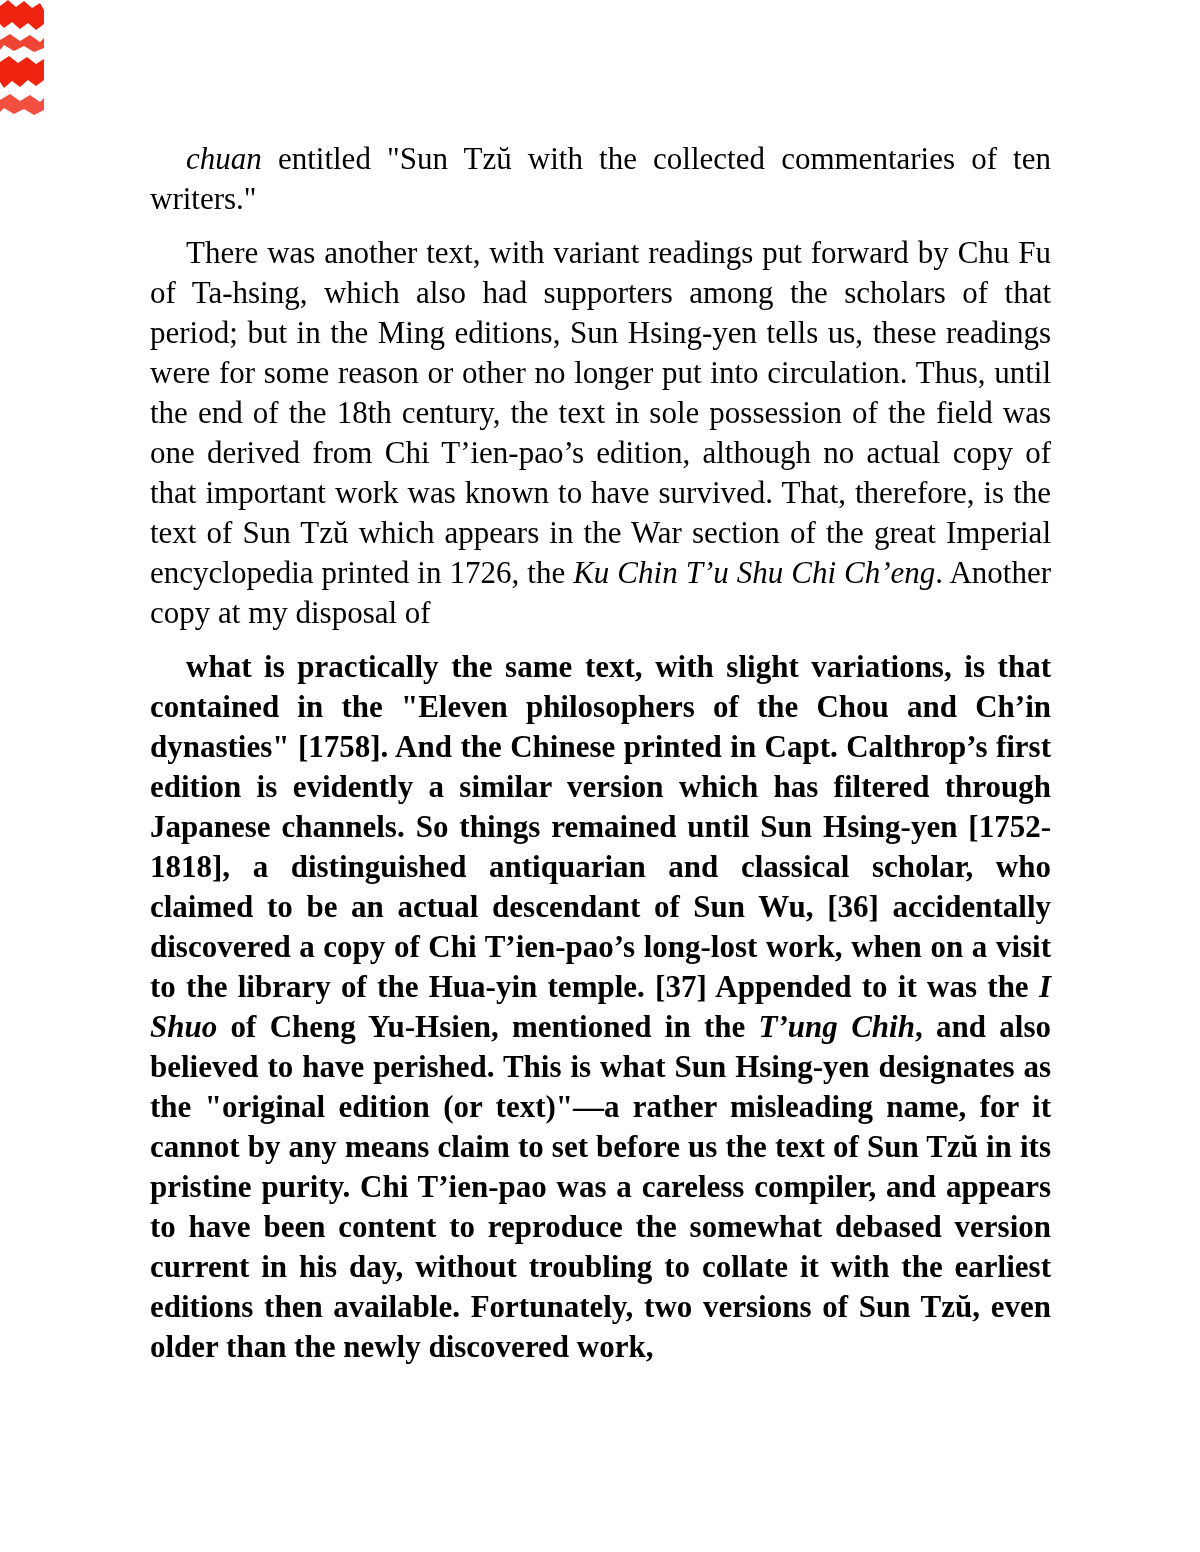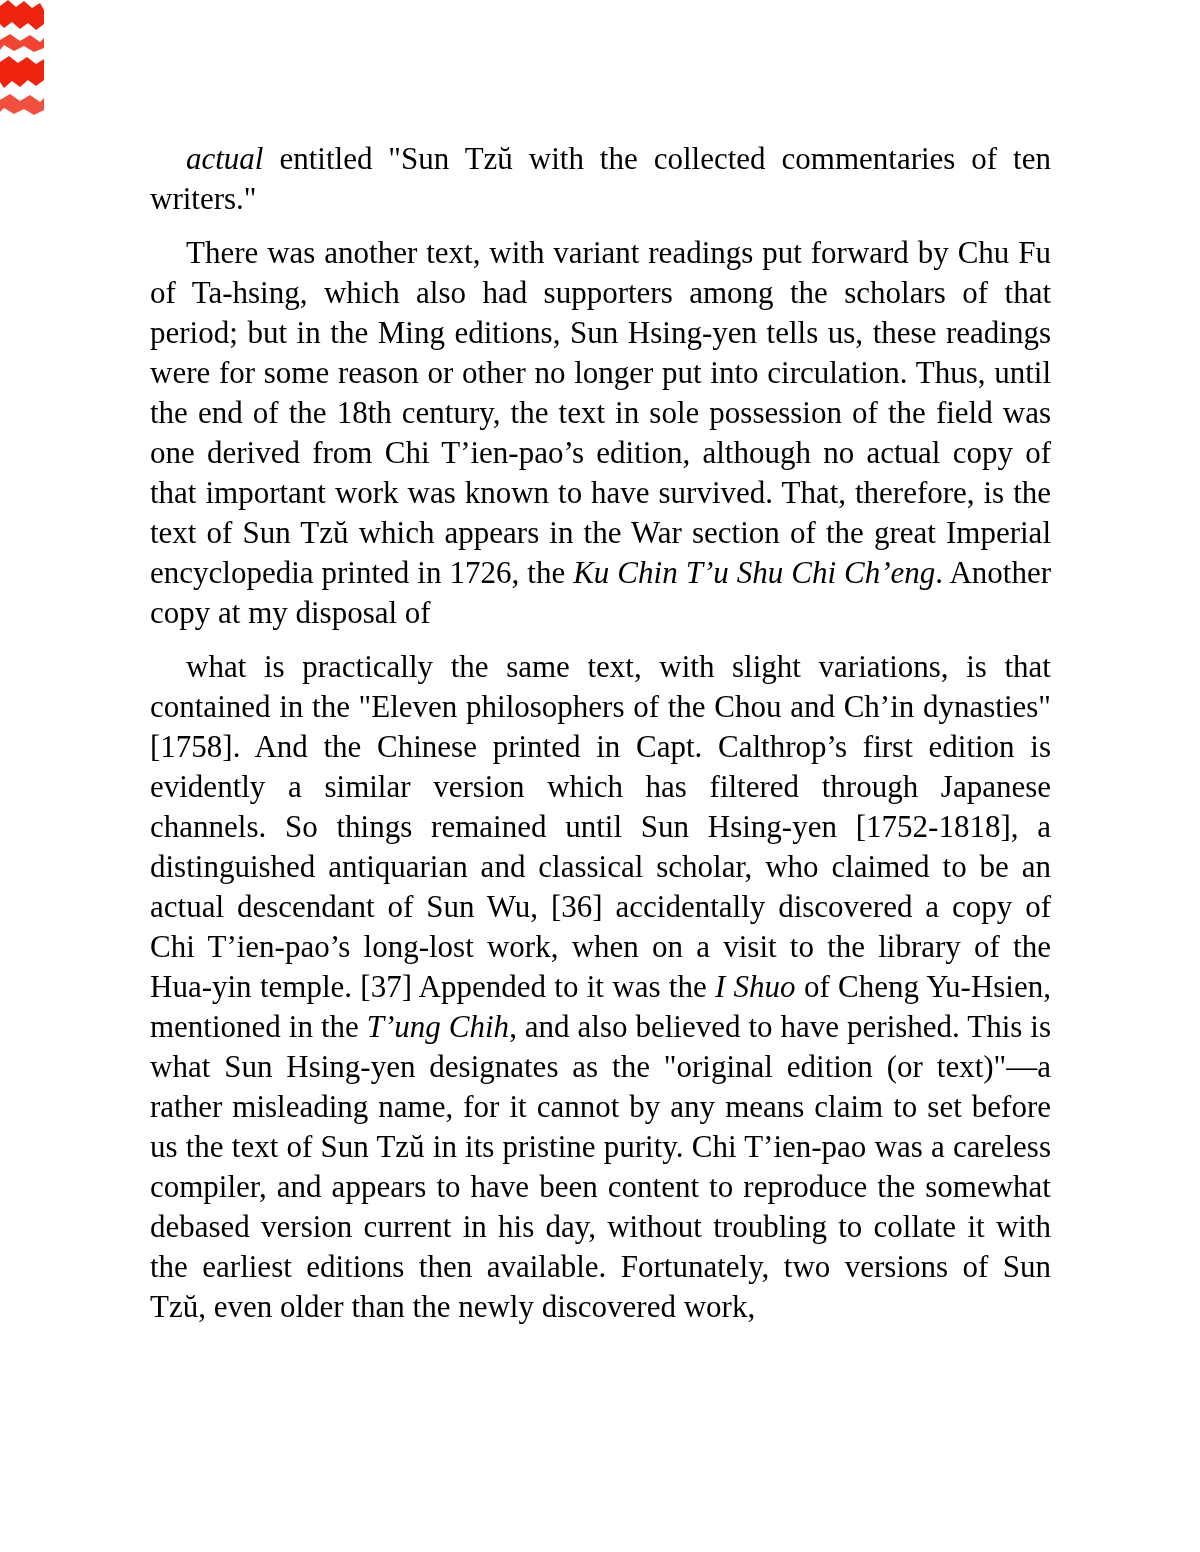--- a/index.html
+++ b/index.html
@@ -35,36 +35,37 @@
     font-size: 31px;
     line-height: 40px;
     text-align: justify;
   }
   .text-block p {
     margin: 0 0 14px 0;
     text-indent: 36px;
   }
   .text-block p:last-child {
     margin-bottom: 12px;
+    font-weight: bold;
   }
   .text-block i {
     font-style: italic;
   }
 </style>
 </head>
 <body>
 
 <div class="page">
 
   <svg class="edge-artifact" viewBox="0 0 46 120" xmlns="http://www.w3.org/2000/svg" aria-hidden="true">
     <polygon points="0,6 8,0 16,7 24,1 32,8 40,3 44,10 44,24 36,30 28,23 20,29 12,22 4,28 0,24" fill="#ee2411"></polygon>
     <polygon points="0,40 10,34 20,41 30,35 40,42 44,38 44,48 34,52 24,46 14,51 4,45 0,50" opacity="0.85" fill="#ee2411"></polygon>
     <polygon points="0,62 9,56 18,63 27,57 36,64 44,59 44,80 36,86 28,80 20,87 12,81 4,88 0,82" fill="#ee2411"></polygon>
     <polygon points="0,100 10,94 20,101 30,95 40,102 44,98 44,110 34,115 24,109 14,114 4,108 0,112" opacity="0.8" fill="#ee2411"></polygon>
   </svg>
 
   <div class="text-block">
-      <p><i>actual</i><span> entitled "Sun Tzŭ with the collected commentaries of ten writers."</span></p>
+      <p><i>chuan</i><span> entitled "Sun Tzŭ with the collected commentaries of ten writers."</span></p>
       <p><span>There was another text, with variant readings put forward by Chu Fu of Ta-hsing, which also had supporters among the scholars of that period; but in the Ming editions, Sun Hsing-yen tells us, these readings were for some reason or other no longer put into circulation. Thus, until the end of the 18th century, the text in sole possession of the field was one derived from Chi T’ien-pao’s edition, although no actual copy of that important work was known to have survived. That, therefore, is the text of Sun Tzŭ which appears in the War section of the great Imperial encyclopedia printed in 1726, the </span><i>Ku Chin T’u Shu Chi Ch’eng</i><span>. Another copy at my disposal of</span></p>
       <p><span>what is practically the same text, with slight variations, is that contained in the "Eleven philosophers of the Chou and Ch’in dynasties" [1758]. And the Chinese printed in Capt. Calthrop’s first edition is evidently a similar version which has filtered through Japanese channels. So things remained until Sun Hsing-yen [1752-1818], a distinguished antiquarian and classical scholar, who claimed to be an actual descendant of Sun Wu, [36] accidentally discovered a copy of Chi T’ien-pao’s long-lost work, when on a visit to the library of the Hua-yin temple. [37] Appended to it was the </span><i>I Shuo</i><span> of Cheng Yu-Hsien, mentioned in the </span><i>T’ung Chih</i><span>, and also believed to have perished. This is what Sun Hsing-yen designates as the "original edition (or text)"—a rather misleading name, for it cannot by any means claim to set before us the text of Sun Tzŭ in its pristine purity. Chi T’ien-pao was a careless compiler, and appears to have been content to reproduce the somewhat debased version current in his day, without troubling to collate it with the earliest editions then available. Fortunately, two versions of Sun Tzŭ, even older than the newly discovered work,</span></p>
     </div>
 
 </div>
 
 </body></html>

